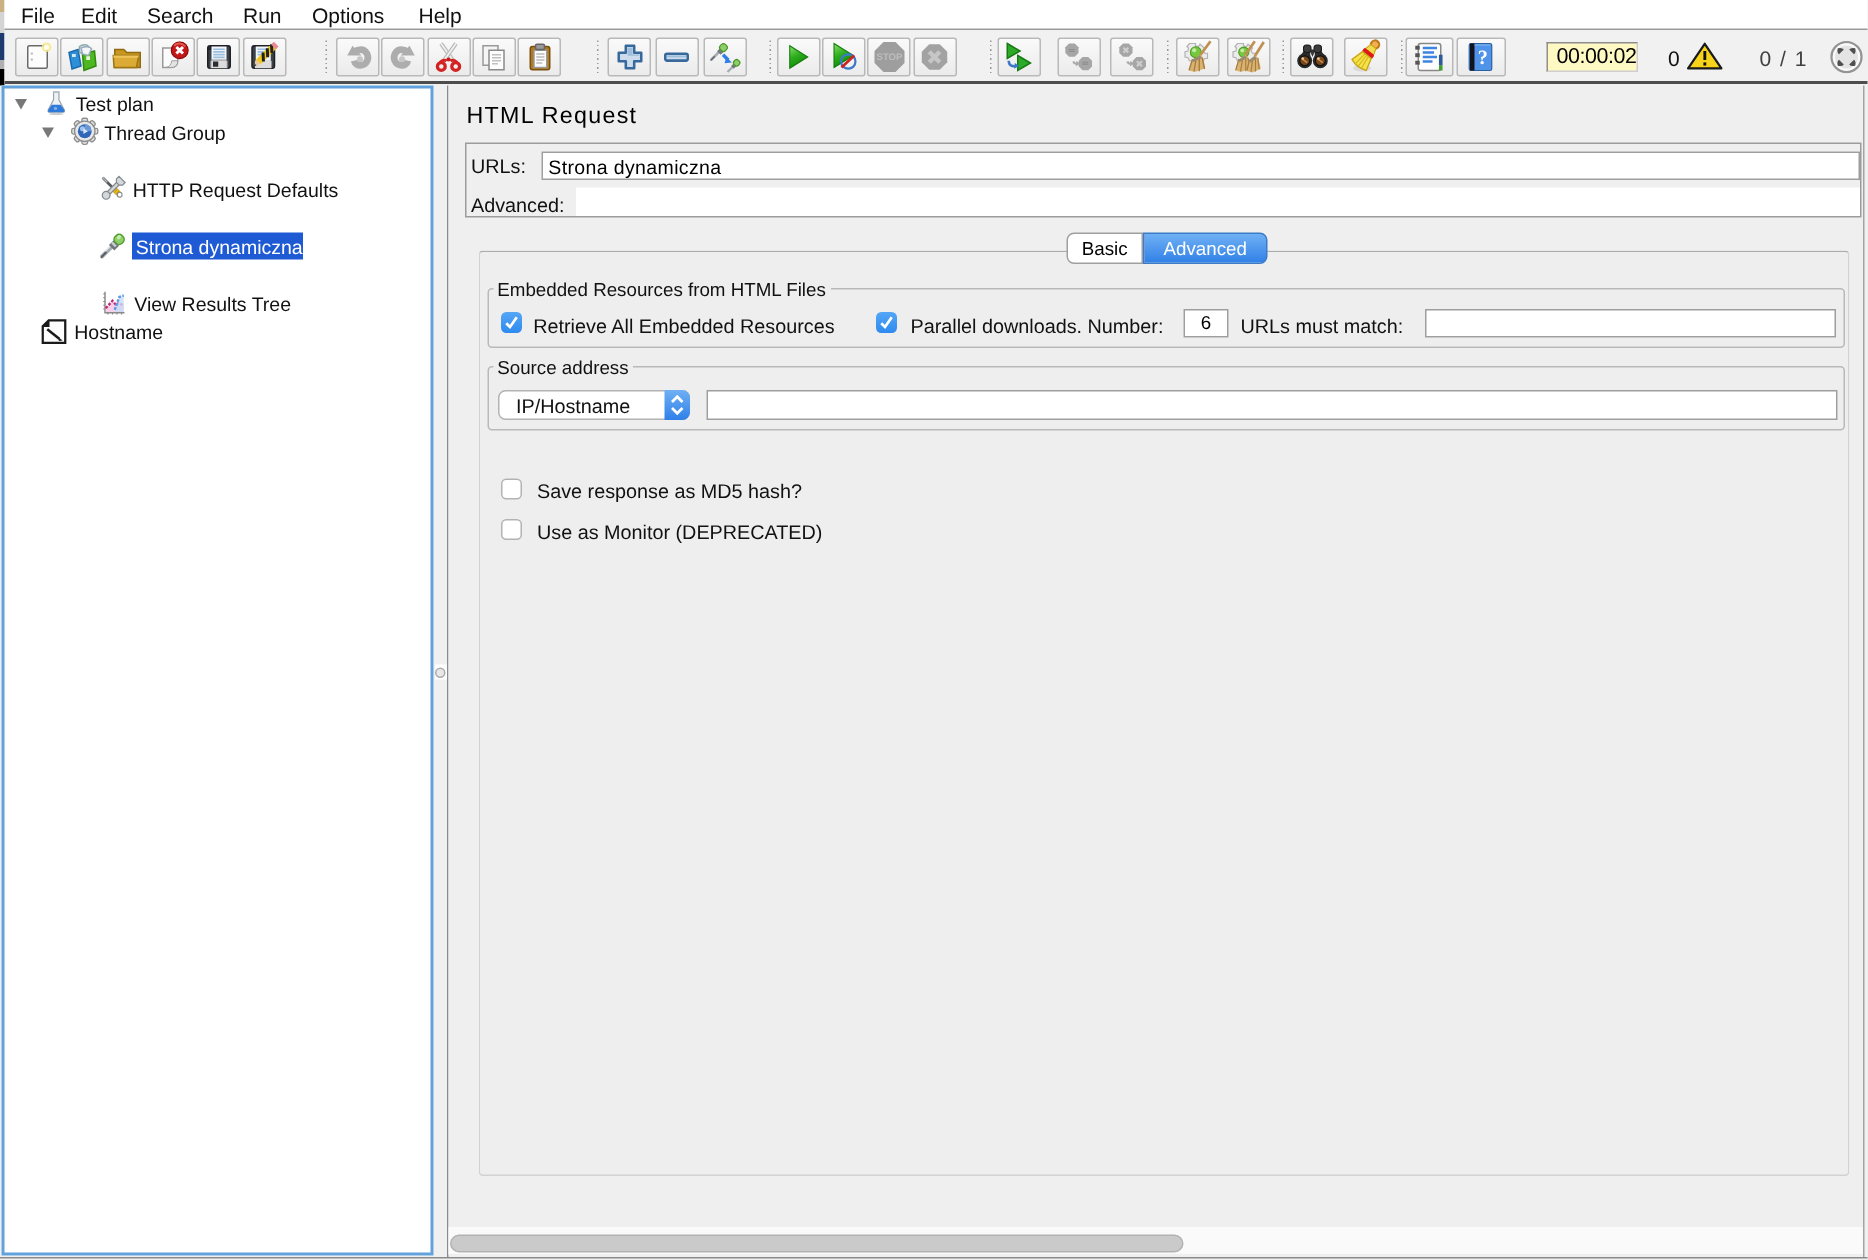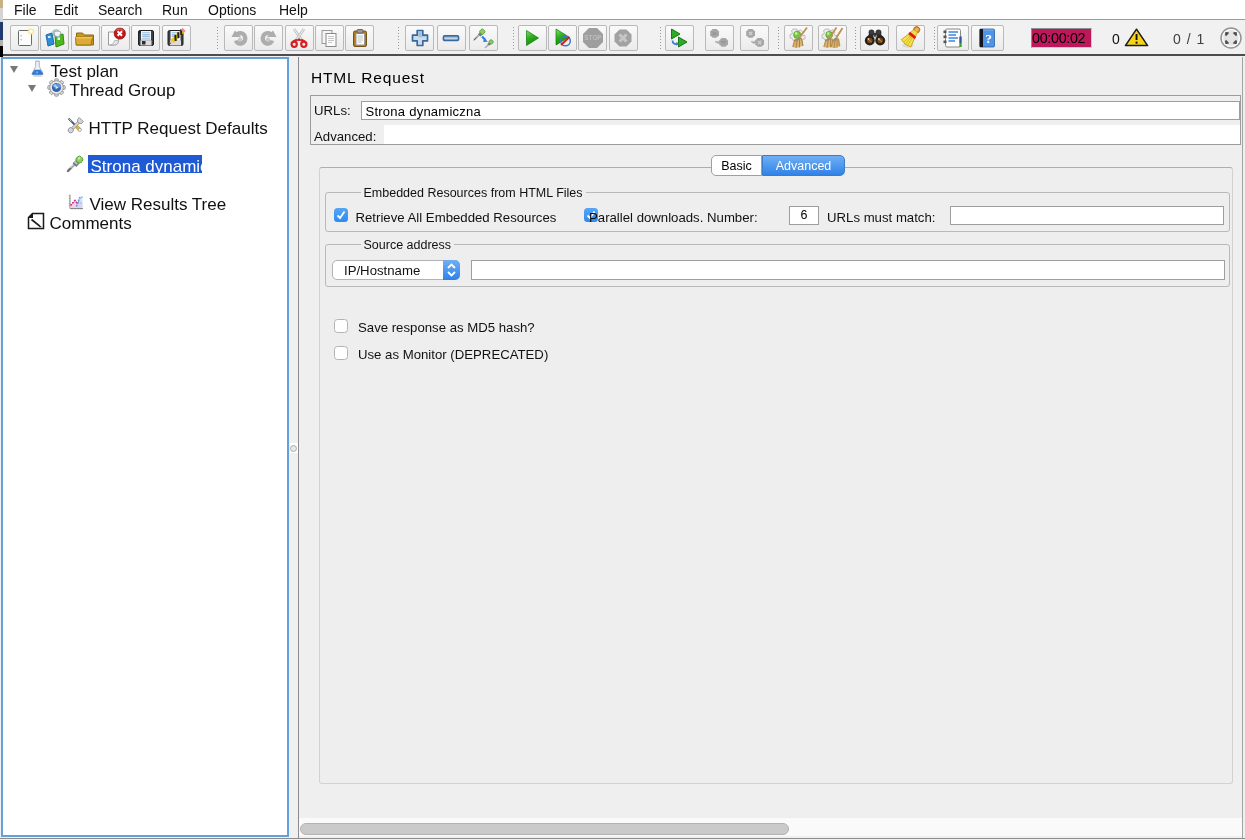--- a/index.html
+++ b/index.html
@@ -11,34 +11,34 @@
 .mi { position:absolute; top:2px; font-size:14px; color:#111; }
 #toolbar { position:absolute; left:3px; top:21px; width:1242px; height:35px;
   background:#f1f1f1; border-bottom:2px solid #4d4d4d; }
 .tb { position:absolute; top:4px; width:29px; height:26px; border:1px solid #b9b9b9;
   border-radius:2px; background:linear-gradient(#fafafa,#ebebeb); }
 .tb svg { position:absolute; left:50%; top:50%; transform:translate(-50%,-50%); }
 .sep { position:absolute; top:6px; width:1px; height:23px;
   background-image:repeating-linear-gradient(#999 0 1px, transparent 1px 3px); }
 #tree { position:absolute; left:1px; top:57px; width:288px; height:779.5px;
   background:#fff; border:2px solid #61a1dc; }
-.trow { position:absolute; height:19px; font-size:17px; color:#111; white-space:nowrap; }
+.trow { position:absolute; height:19px; font-size:13px; color:#111; white-space:nowrap; }
 .trow .txt { position:absolute; top:3px; }
 .ticon { position:absolute; }
 .exp { position:absolute; width:0; height:0; border-left:4.5px solid transparent;
   border-right:4.5px solid transparent; border-top:7px solid #787878; }
 #splitline { position:absolute; left:298px; top:57px; width:1px; height:781px; background:#8b8b8b; }
 #rpanel { position:absolute; left:299px; top:57px; width:943px; height:780px; background:#efefef; }
 #rightedge { position:absolute; left:1242px; top:57px; width:1px; height:781px; background:#a3a3a3; }
 #bottomline { position:absolute; left:0; top:837.5px; width:1245px; height:1.2px; background:#8b8b8b; }
 .lbl { position:absolute; font-size:13.2px; color:#111; white-space:nowrap; }
 .field { position:absolute; background:#fff; border:1px solid #9e9e9e; }
 .fieldset { position:absolute; border:1px solid #b9b9b9; border-radius:3px; }
 .legend { position:absolute; top:-7px; font-size:12.5px; color:#111; background:#eeeeee;
-  padding:0 3px; white-space:nowrap;margin-left:32px; }
+  padding:0 3px; white-space:nowrap; }
 .cb { position:absolute; width:14px; height:14px; border-radius:3.5px; }
 .cb.off { background:#fff; border:1px solid #b3b3b3; }
 .cb.on { background:linear-gradient(#55a6f5,#2e8af0); }
 .cb.on svg { position:absolute; left:1px; top:1px; }
 </style>
 </head>
 <body>
 
 <div class="abs" style="left:0;top:0;width:3px;height:8px;background:#c9b280"></div>
 <div class="abs" style="left:0;top:8px;width:3px;height:14px;background:#d4d4d4"></div>
@@ -333,21 +333,21 @@
     </div>
   <div class="tb" style="left:967.6px;width:33px">
       <svg width="19" height="21" viewBox="0 0 19 21">
         <rect x="2" y="1.5" width="15" height="18" rx="1.2" fill="#4f94e8" stroke="#2a60a0" stroke-width="0.8"></rect>
         <path d="M2.5 1.5 L5.5 1.5 L5.5 19.5 L2.5 19.5 Z" fill="#14141e"></path>
         <path d="M5.5 2.5 L16 2.5" stroke="#8ab8e8" stroke-width="0.8"></path>
         <text x="11" y="15" font-size="13.5" font-weight="bold" fill="#fff" text-anchor="middle" font-family="Liberation Serif">?</text>
       </svg>
     </div>
 
-  <div class="abs" style="left:1028px;top:6.5px;width:61px;height:20.5px;background:#be185d;border:1px solid #8e8e8e;border-right-color:#cecece;border-bottom-color:#cecece;font-size:14.3px;letter-spacing:-0.3px;color:#000;text-align:left;line-height:19px">00:00:02</div>
+  <div class="abs" style="left:1028px;top:6.5px;width:61px;height:20.5px;background:#fef9c3;border:1px solid #8e8e8e;border-right-color:#cecece;border-bottom-color:#cecece;font-size:14.3px;letter-spacing:-0.3px;color:#000;text-align:right;line-height:19px">00:00:02</div>
   <div class="abs" style="left:1109px;top:10px;font-size:14px;color:#111">0</div>
   <svg class="abs" style="left:1121px;top:7px" width="25" height="19" viewBox="0 0 25 19">
       <path d="M12.5 1.2 L23.6 17.6 L1.4 17.6 Z" fill="#f7d21a" stroke="#1a1a1a" stroke-width="1.5" stroke-linejoin="round"></path>
       <rect x="11.6" y="6" width="1.9" height="6" fill="#111"></rect>
       <rect x="11.6" y="13.6" width="1.9" height="2.1" fill="#111"></rect>
     </svg>
   <div class="abs" style="left:1170px;top:10px;font-size:14px;letter-spacing:1px;color:#404040">0 / 1</div>
   <svg class="abs" style="left:1217px;top:6px" width="22" height="22" viewBox="0 0 22 22">
       <circle cx="11" cy="11" r="10" fill="#e4e4e4" stroke="#949494" stroke-width="1.5"></circle>
       <circle cx="11" cy="11" r="8.4" fill="none" stroke="#fafafa" stroke-width="1.4"></circle>
@@ -447,21 +447,21 @@
     <span class="txt" style="left:86.5px">View Results Tree</span>
   </div>
 
   <div class="trow" style="left:0;top:152px;width:284px">
     <svg class="ticon" style="left:23.5px;top:0.5px" width="18" height="18" viewBox="0 0 18 18">
         <path d="M5.5 1.5 L16.5 1.5 L16.5 16.5 L1.5 16.5 L1.5 5.5 Z" fill="#fdfdfd" stroke="#1a1a1a" stroke-width="1.5"></path>
         <path d="M6 1 L6 6 L1 6 Z" fill="#1a1a1a"></path>
         <path d="M4.5 7.5 L12.5 13.8" stroke="#1a1a1a" stroke-width="1.7"></path>
         <path d="M11.5 12.5 L14.8 15 L12.3 15.3 Z" fill="#1a1a1a"></path>
       </svg>
-    <span class="txt" style="left:46.5px">Comments</span>
+    <span class="txt" style="left:46.5px">Hostname</span>
   </div>
 </div>
 <div id="splitline"></div>
 <div class="abs" style="left:289.5px;top:443px;width:8px;height:9.5px;background:#fff"></div>
 <div class="abs" style="left:290px;top:444.5px;width:7px;height:7px;border-radius:50%;border:1.5px solid #ababab;background:#e8e8e8"></div>
 <div id="rpanel">
 
   <div class="abs" style="left:12px;top:12px;font-size:15.5px;letter-spacing:0.85px;color:#000">HTML Request</div>
 
   <div class="abs" style="left:10.5px;top:37.5px;width:931px;height:50px;border:1px solid #9c9c9c"></div>
@@ -482,21 +482,21 @@
       <svg width="12" height="12" viewBox="0 0 12 12">
         <path d="M2.5 6.5 L5 9 L9.5 2.5" fill="none" stroke="#fff" stroke-width="1.8"></path>
       </svg>
     </div>
   <div class="lbl" style="left:56.5px;top:152.5px">Retrieve All Embedded Resources</div>
   <div class="cb on" style="left:285px;top:151px">
       <svg width="12" height="12" viewBox="0 0 12 12">
         <path d="M2.5 6.5 L5 9 L9.5 2.5" fill="none" stroke="#fff" stroke-width="1.8"></path>
       </svg>
     </div>
-  <div class="lbl" style="left:290px;top:152.5px">Parallel downloads. Number:</div>
+  <div class="lbl" style="left:308px;top:152.5px">Parallel downloads. Number:</div>
   <div class="field" style="left:490px;top:148.5px;width:30px;height:19px;font-size:12.5px;text-align:center;line-height:17px">6</div>
   <div class="lbl" style="left:528px;top:152.5px">URLs must match:</div>
   <div class="field" style="left:651px;top:148.5px;width:274px;height:19px"></div>
 
   <div class="fieldset" style="left:25.5px;top:187px;width:905px;height:43px">
     <div class="legend" style="left:3px">Source address</div>
   </div>
 
   <div class="abs" style="left:32.5px;top:202.5px;width:128px;height:20.5px;background:#fff;border:1px solid #b3b3b3;border-radius:5px"></div>
   <div class="abs" style="left:144px;top:202.5px;width:16.5px;height:20.5px;background:linear-gradient(#6fb0f4,#2f80e8);border-radius:0 5px 5px 0"></div>

